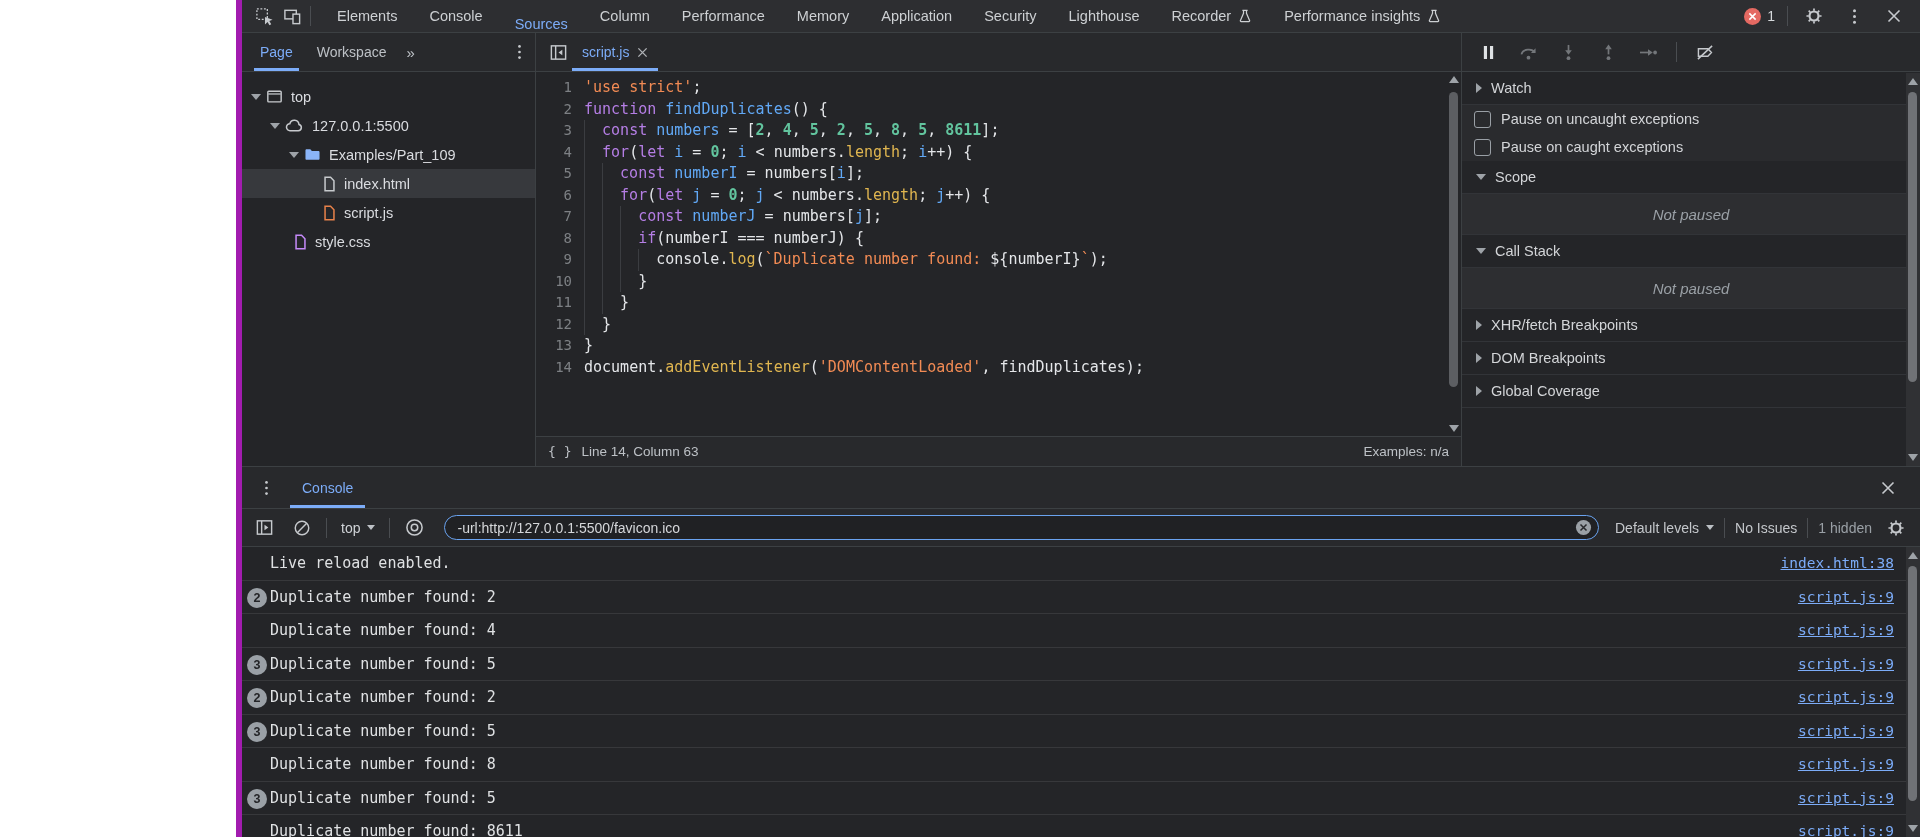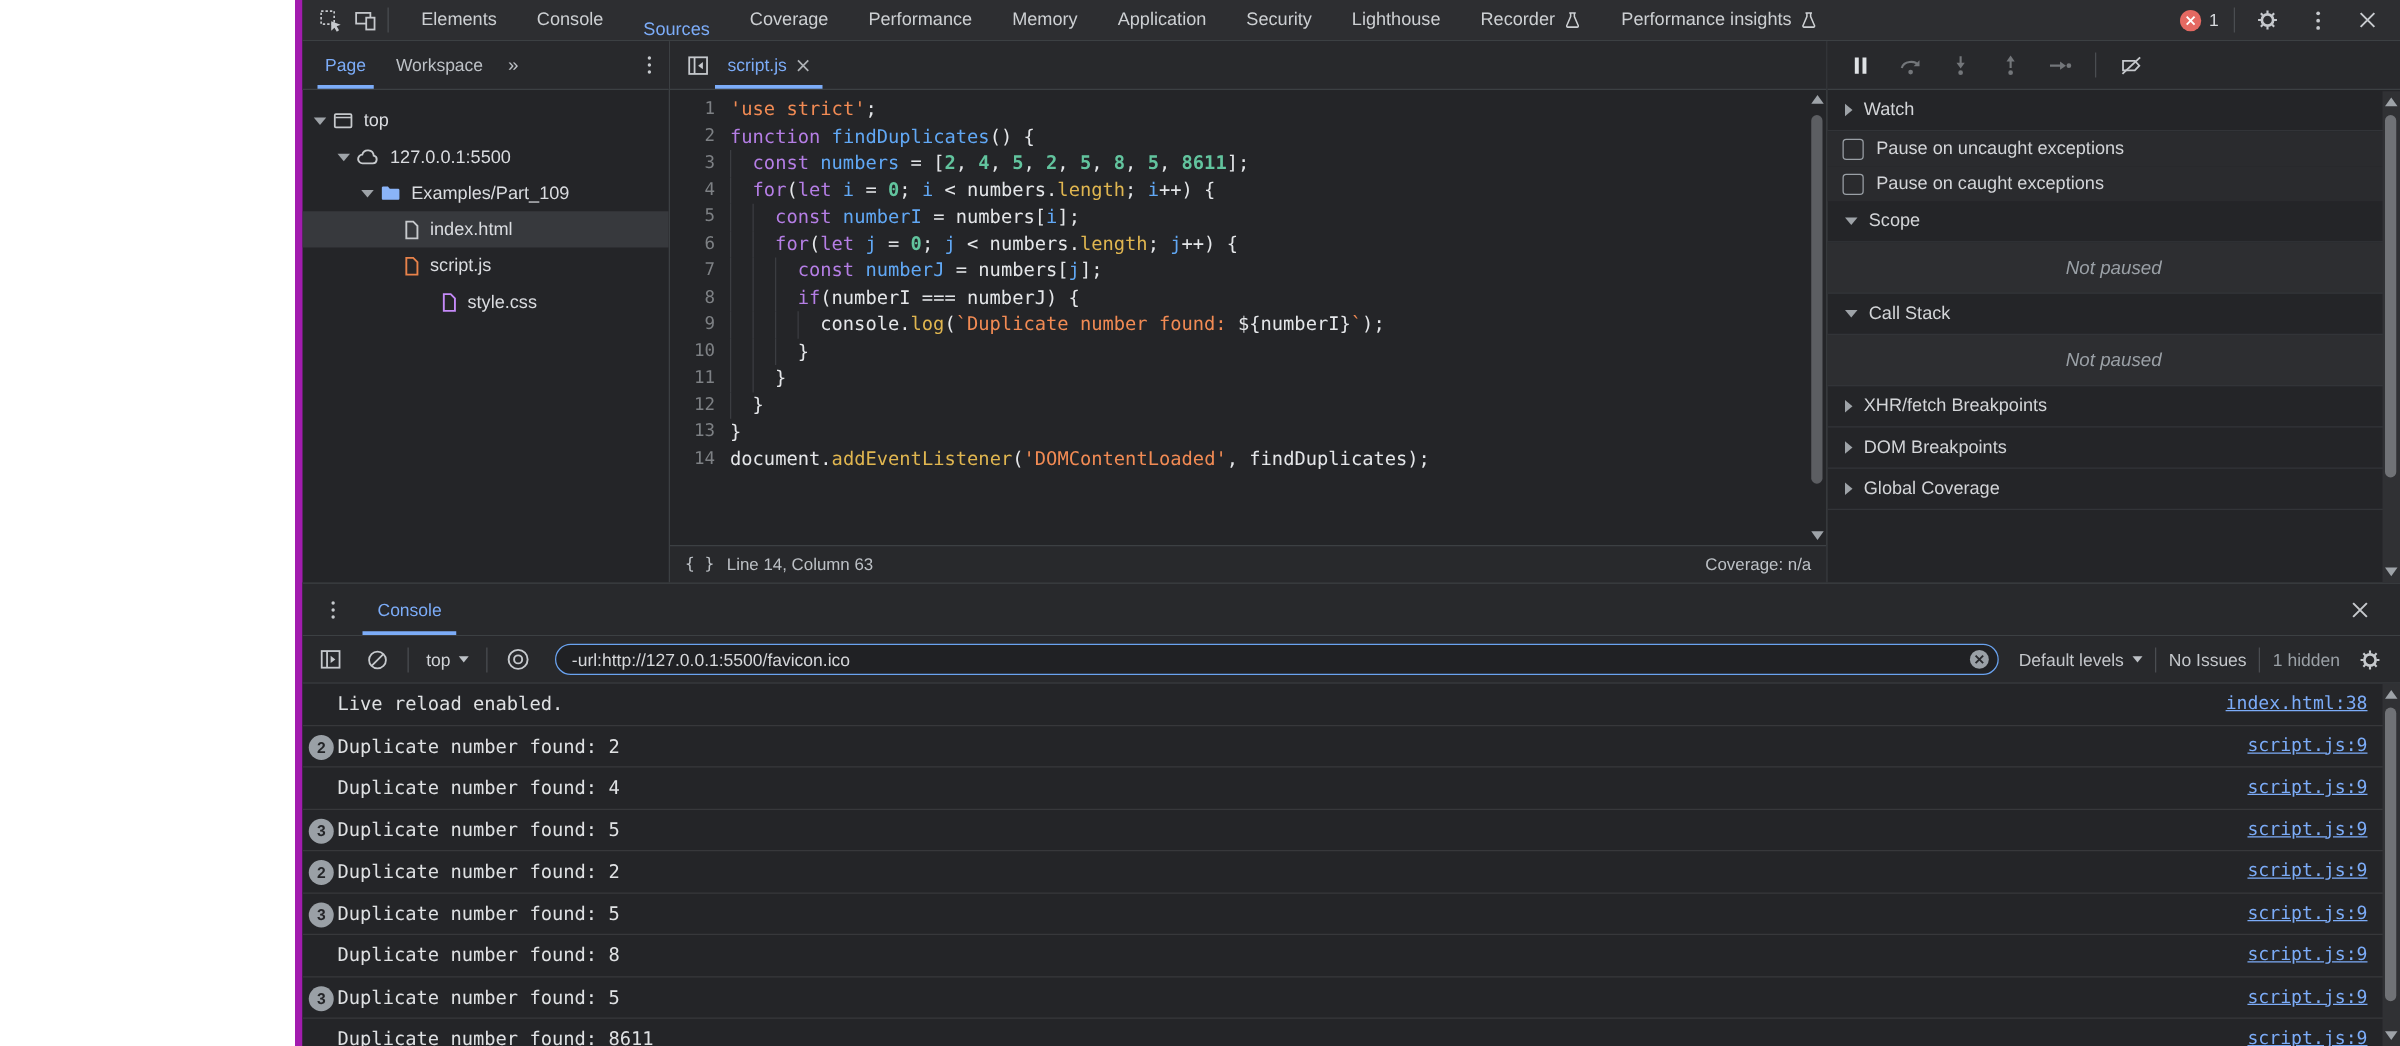--- a/index.html
+++ b/index.html
@@ -126,21 +126,21 @@
         <div class="top-tab">
           <span>Elements</span>
         </div>
         <div class="top-tab">
           <span>Console</span>
         </div>
         <div class="top-tab active">
           <span>Sources</span>
         </div>
         <div class="top-tab">
-          <span>Coverage</span>
+          <span>Column</span>
         </div>
         <div class="top-tab">
           <span>Performance</span>
         </div>
         <div class="top-tab">
           <span>Memory</span>
         </div>
         <div class="top-tab">
           <span>Application</span>
         </div>
@@ -266,21 +266,21 @@
           </div>
           <div class="tree-row" style="padding-left: 65px;">
             <span class="tree-exp"></span>
             <span class="tree-icon">
               <svg viewBox="0 0 14 18" width="13" height="16">
                 <path d="M2 1.5h6.2L12 5.3V16.5H2z" fill="none" stroke="#e8824a" stroke-width="1.7"></path>
               </svg>
             </span>
             <span>script.js</span>
           </div>
-          <div class="tree-row" style="padding-left: 95px;">
+          <div class="tree-row" style="padding-left: 36px;">
             <span class="tree-exp"></span>
             <span class="tree-icon">
               <svg viewBox="0 0 14 18" width="13" height="16">
                 <path d="M2 1.5h6.2L12 5.3V16.5H2z" fill="none" stroke="#c58af9" stroke-width="1.7"></path>
               </svg>
             </span>
             <span>style.css</span>
           </div>
         </div>
     </div>
@@ -318,21 +318,21 @@
           <div class="code-line"><span class="gut">9</span><span class="ctext"><span class="ig">  </span><span class="ig">  </span><span class="ig">  </span><span class="ig">  </span><span class="tok-p">console.</span><span class="tok-f">log</span><span class="tok-p">(</span><span class="tok-s">`Duplicate number found: </span><span class="tok-p">${numberI}</span><span class="tok-s">`</span><span class="tok-p">);</span></span></div>
           <div class="code-line"><span class="gut">10</span><span class="ctext"><span class="ig">  </span><span class="ig">  </span><span class="ig">  </span><span class="tok-p">}</span></span></div>
           <div class="code-line"><span class="gut">11</span><span class="ctext"><span class="ig">  </span><span class="ig">  </span><span class="tok-p">}</span></span></div>
           <div class="code-line"><span class="gut">12</span><span class="ctext"><span class="ig">  </span><span class="tok-p">}</span></span></div>
           <div class="code-line"><span class="gut">13</span><span class="ctext"><span class="tok-p">}</span></span></div>
           <div class="code-line"><span class="gut">14</span><span class="ctext"><span class="tok-p">document.</span><span class="tok-f">addEventListener</span><span class="tok-p">(</span><span class="tok-s">'DOMContentLoaded'</span><span class="tok-p">, findDuplicates);</span></span></div>
         </div>
       <div class="status-bar">
         <span class="brace-icon">{ }</span>
         <span>Line 14, Column 63</span>
-        <span style="margin-left:auto;">Coverage: n/a</span>
+        <span style="margin-left:auto;">Examples: n/a</span>
       </div>
     </div>
 
     <div class="debugger">
       <div class="pane-bar dbg-toolbar">
         <div class="dbg-btn">
           <svg viewBox="0 0 14 16" width="13" height="15">
               <rect x="2" y="1" width="3.4" height="14" fill="#dfe2e5"></rect>
               <rect x="8.6" y="1" width="3.4" height="14" fill="#dfe2e5"></rect>
             </svg>

